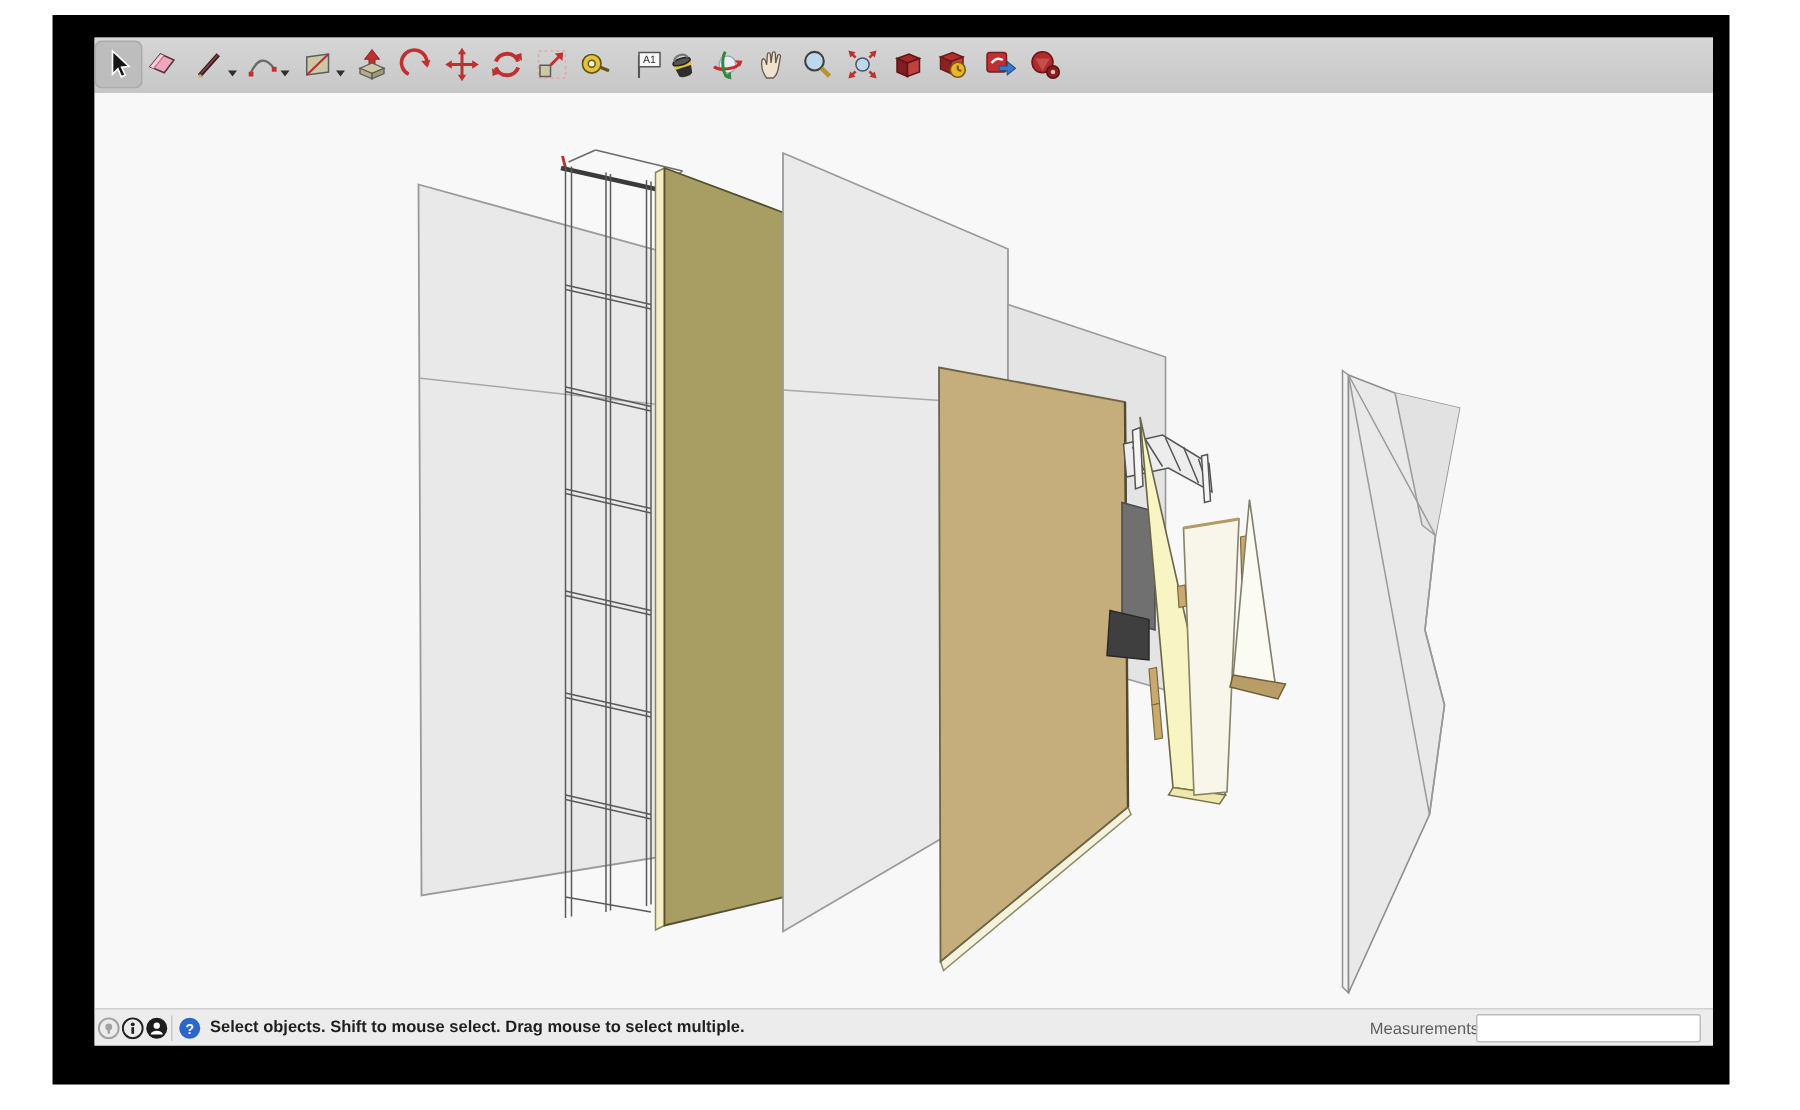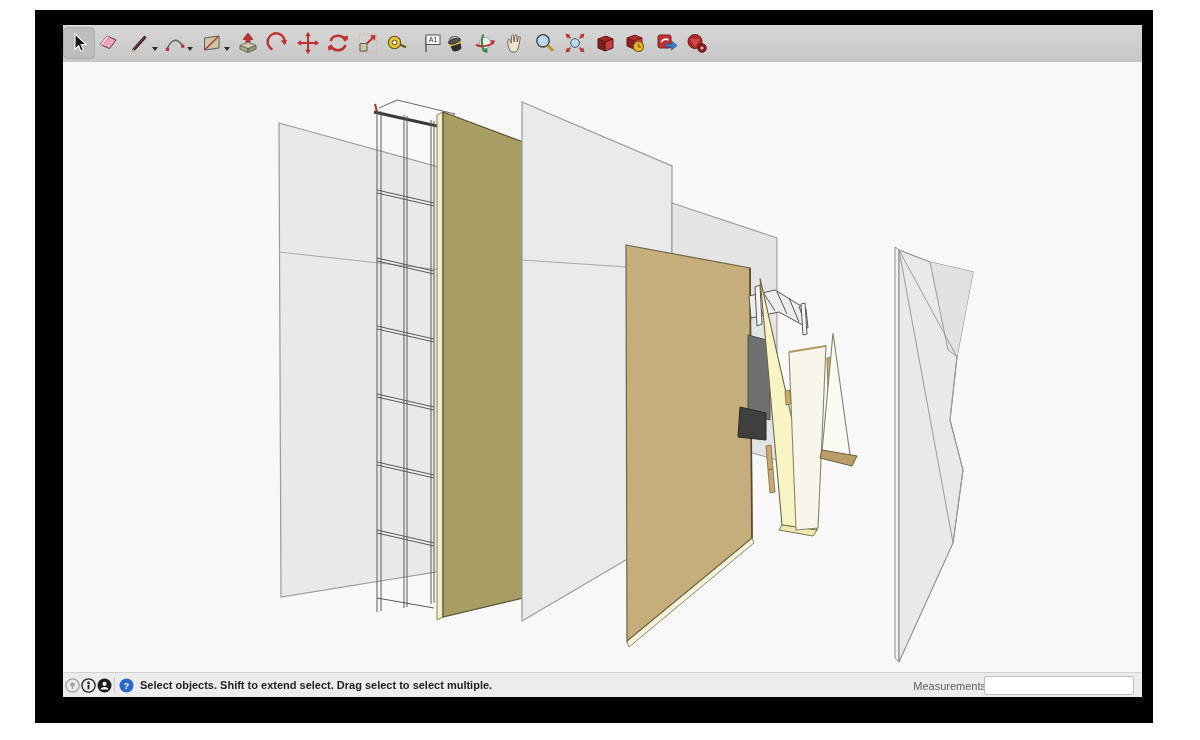--- a/index.html
+++ b/index.html
@@ -358,20 +358,20 @@
         <svg class="sb-icon" style="left:34px" width="15" height="15" viewBox="0 0 15 15">
           <circle cx="7.5" cy="7.5" r="7" fill="#1c1c1c"></circle>
           <circle cx="7.5" cy="5.8" r="2.1" fill="#fff"></circle>
           <path d="M3.4 11.6 a4.2 3.2 0 0 1 8.2 0 Z" fill="#fff"></path>
         </svg>
         <div class="sb-divider"></div>
         <svg class="sb-icon" style="left:56px" width="15" height="15" viewBox="0 0 15 15">
           <circle cx="7.5" cy="7.5" r="7" fill="#2b66c9"></circle>
           <text x="7.5" y="11" font-size="9.5" font-weight="bold" text-anchor="middle" fill="#fff" font-family="Liberation Sans, sans-serif">?</text>
         </svg>
-        <span class="sb-msg">Select objects. Shift to extend select. Drag select to select multiple.</span>
+        <span class="sb-msg">Select objects. Shift to mouse select. Drag mouse to select multiple.</span>
         <span class="meas-label">Measurements</span>
         <input class="meas-input" type="text" value="" style="">
       </div>
 
     </div>
   </div>
 </div>
 
 </body></html>

